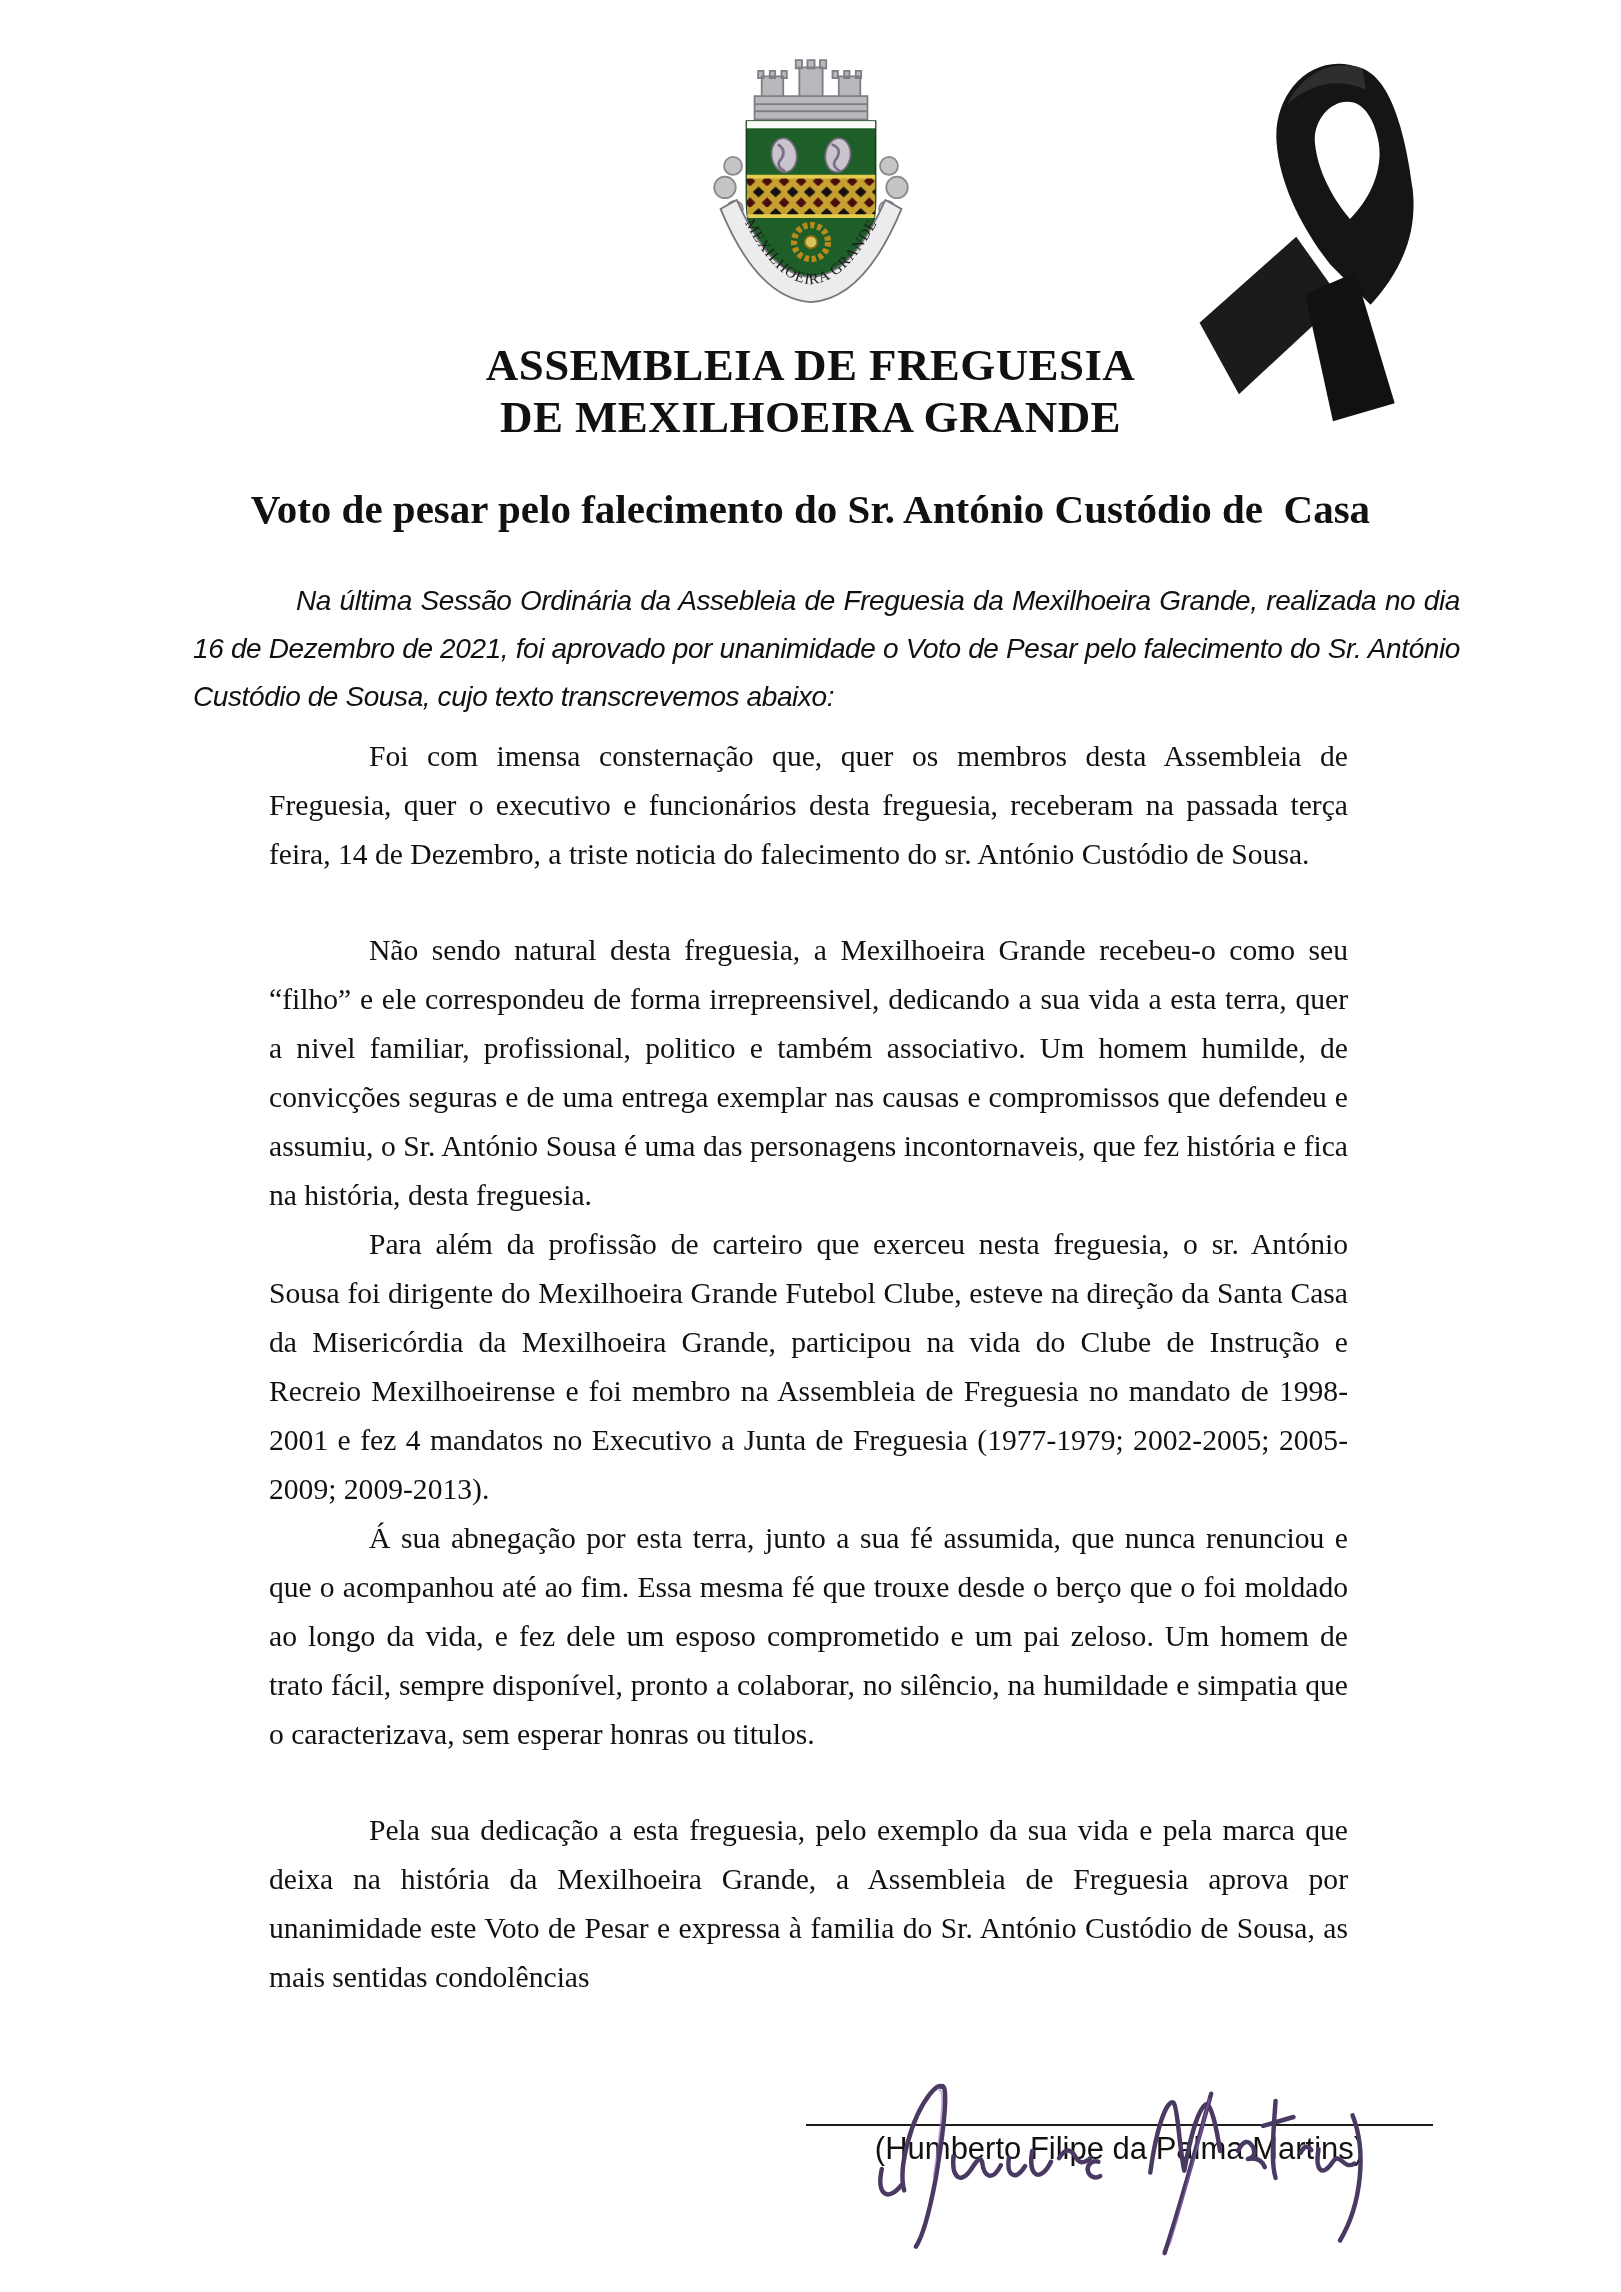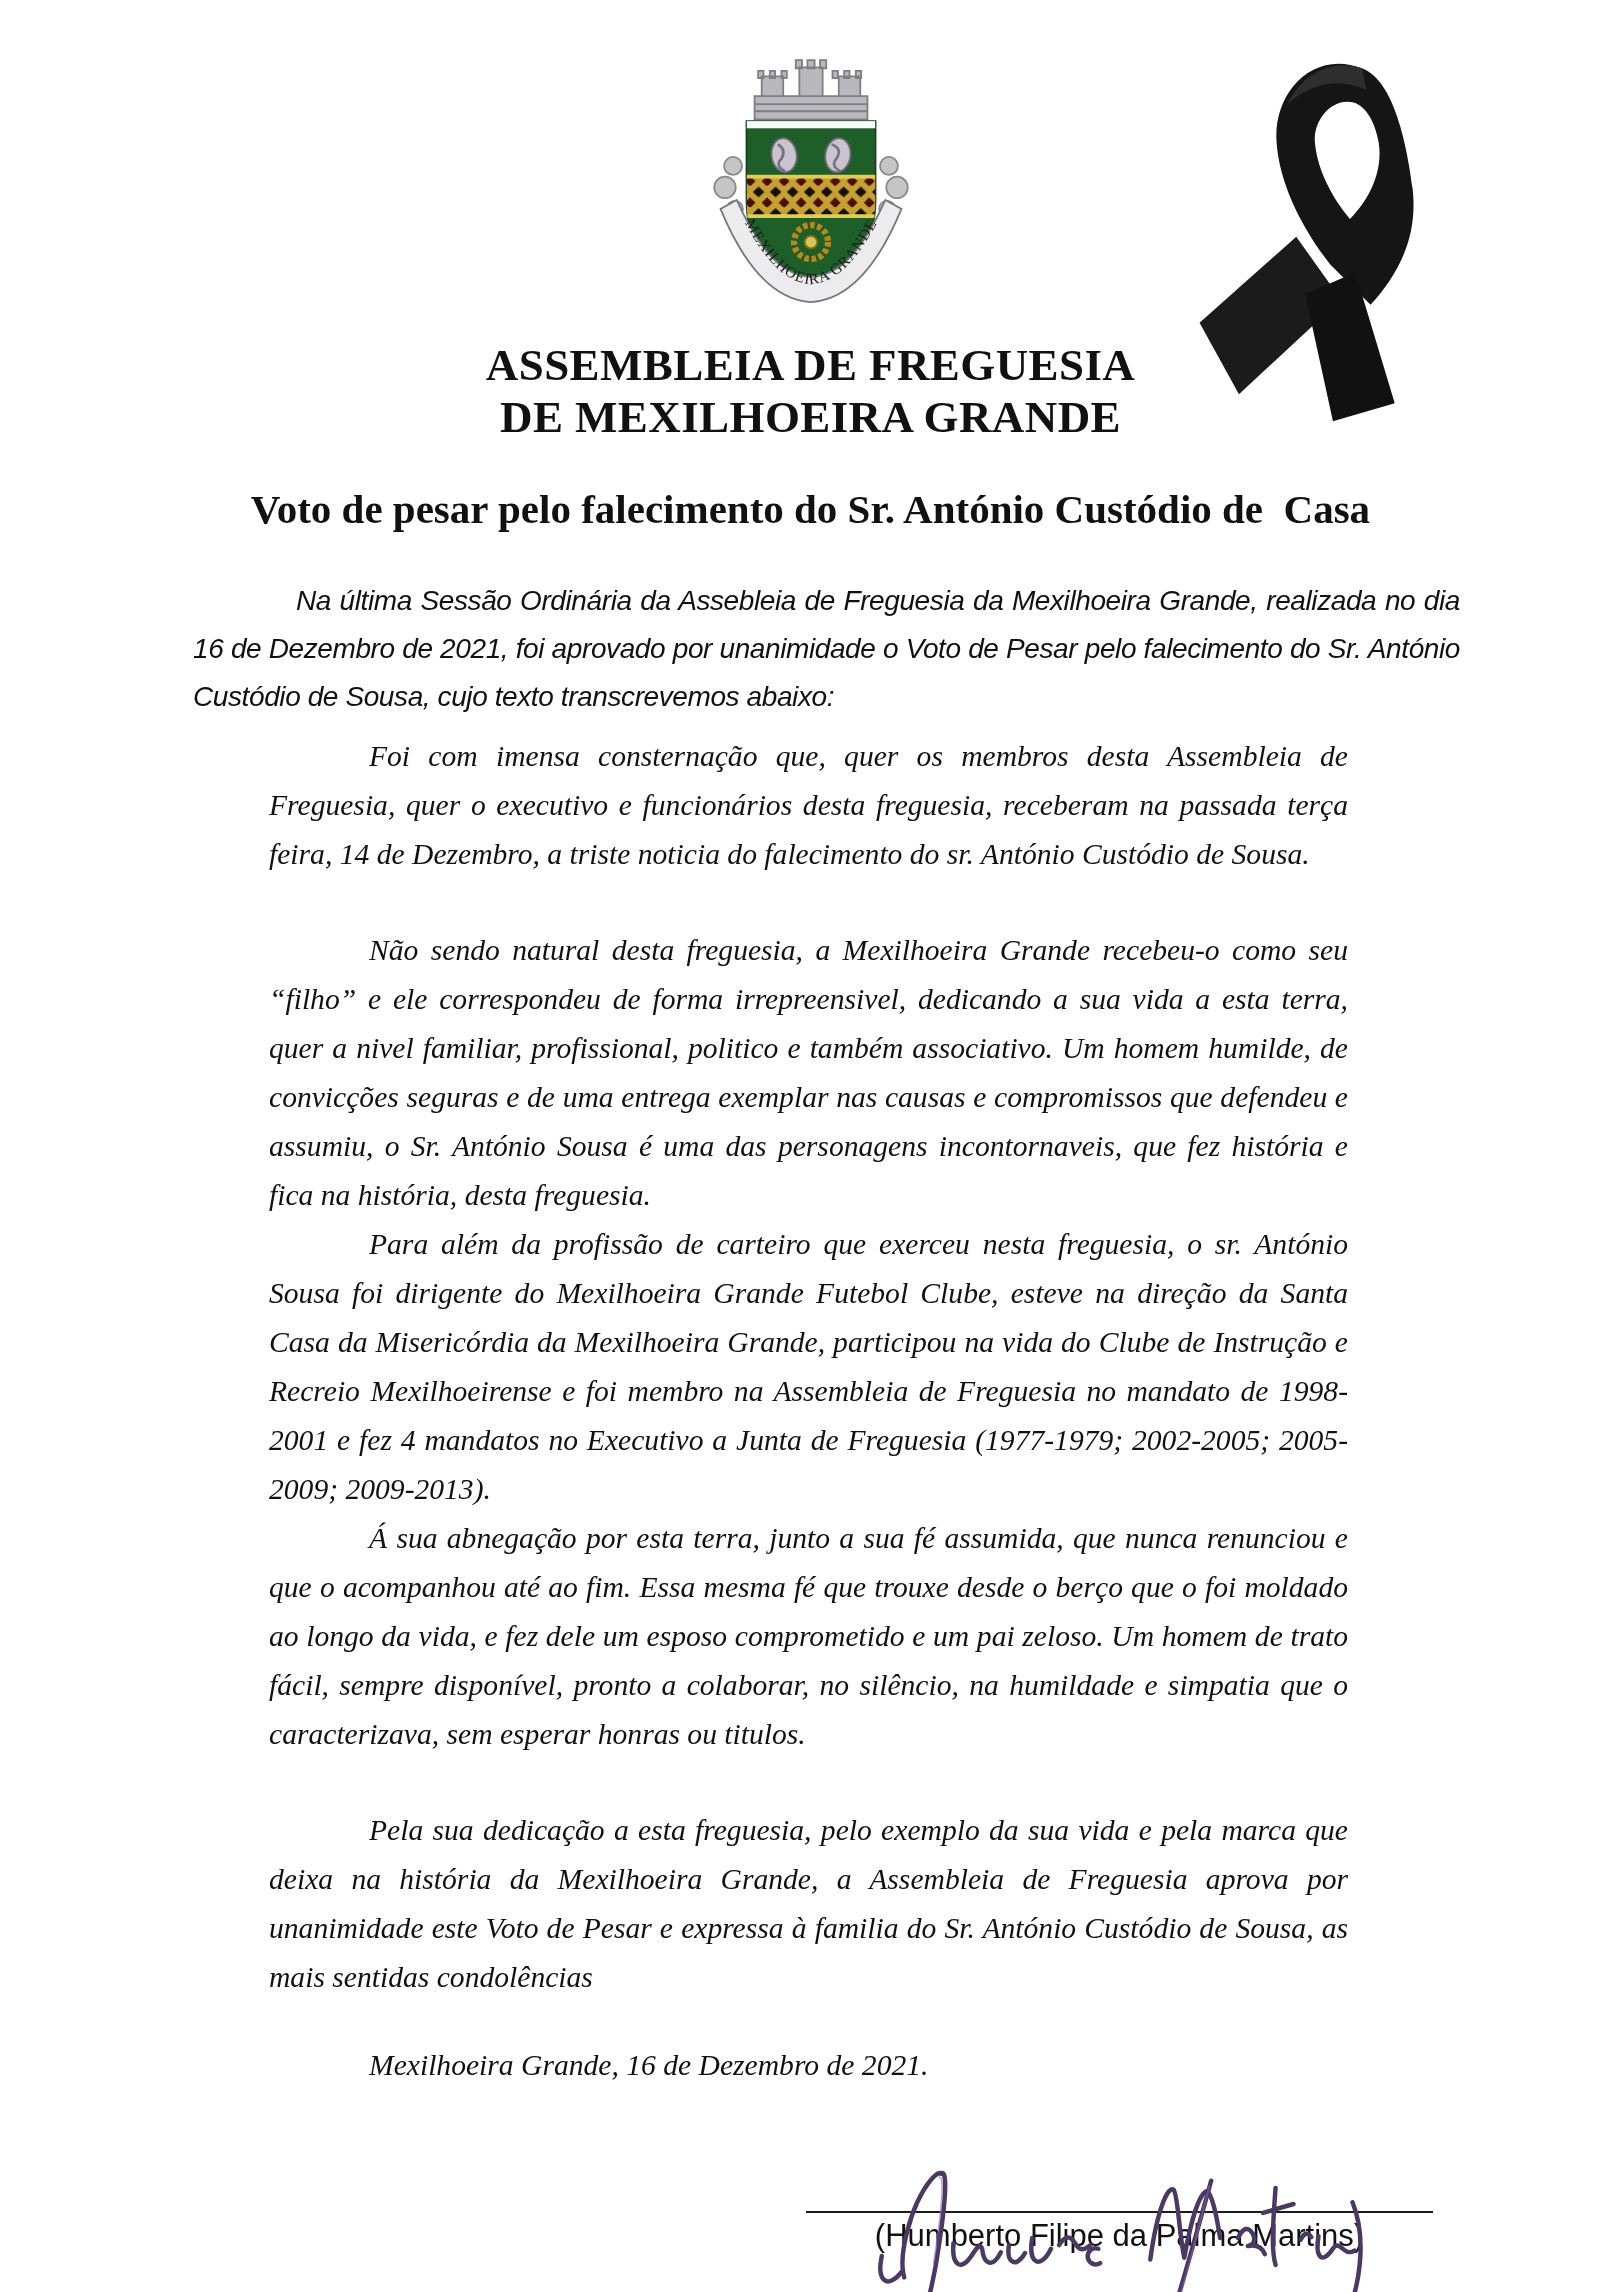--- a/index.html
+++ b/index.html
@@ -45,21 +45,20 @@
     text-align:justify;
     text-indent:103px;
     font-style:italic;
   }
   
   .quote-block{
     margin:10.7px 273px 0 269px;
   }
   .quote-block p{
     margin:0;
-    font-style:italic;
     font-size:29.6px;
     line-height:49px;
     text-align:justify;
     text-indent:100px;
   }
   .quote-block p.gap-after{margin-bottom:47px;}
   .date-line{
     margin:39px 273px 0 269px;
     font-style:italic;
     font-size:29.6px;
@@ -181,21 +180,20 @@
   <p class="intro">Na última Sessão Ordinária da Assebleia de Freguesia da Mexilhoeira Grande, realizada no dia 16 de Dezembro de 2021, foi aprovado por unanimidade o Voto de Pesar pelo falecimento do Sr. António Custódio de Sousa, cujo texto transcrevemos abaixo:</p>
 
   <div class="quote-block">
     <p class="gap-after">Foi com imensa consternação que, quer os membros desta Assembleia de Freguesia, quer o executivo e funcionários desta freguesia, receberam na passada terça feira, 14 de Dezembro, a triste noticia do falecimento do sr. António Custódio de Sousa.</p>
     <p>Não sendo natural desta freguesia, a Mexilhoeira Grande recebeu-o como seu “filho” e ele correspondeu de forma irrepreensivel, dedicando a sua vida a esta terra, quer a nivel familiar, profissional, politico e também associativo. Um homem humilde, de convicções seguras e de uma entrega exemplar nas causas e compromissos que defendeu e assumiu, o Sr. António Sousa é uma das personagens incontornaveis, que fez história e fica na história, desta freguesia.</p>
     <p>Para além da profissão de carteiro que exerceu nesta freguesia, o sr. António Sousa foi dirigente do Mexilhoeira Grande Futebol Clube, esteve na direção da Santa Casa da Misericórdia da Mexilhoeira Grande, participou na vida do Clube de Instrução e Recreio Mexilhoeirense e foi membro na Assembleia de Freguesia no mandato de 1998-2001 e fez 4 mandatos no Executivo a Junta de Freguesia (1977-1979; 2002-2005; 2005-2009; 2009-2013).</p>
     <p class="gap-after">Á sua abnegação por esta terra, junto a sua fé assumida, que nunca renunciou e que o acompanhou até ao fim. Essa mesma fé que trouxe desde o berço que o foi moldado ao longo da vida, e fez dele um esposo comprometido e um pai zeloso. Um homem de trato fácil, sempre disponível, pronto a colaborar, no silêncio, na humildade e simpatia que o caracterizava, sem esperar honras ou titulos.</p>
     <p>Pela sua dedicação a esta freguesia, pelo exemplo da sua vida e pela marca que deixa na história da Mexilhoeira Grande, a Assembleia de Freguesia aprova por unanimidade este Voto de Pesar e expressa à familia do Sr. António Custódio de Sousa, as mais sentidas condolências</p>
   </div>
 
-  <p class="date-line">Mexilhoeira Grande, 16 de Dezembro de 2021.</p>
 
   <div class="sig-wrap">
     <div class="sig-line"></div>
     <div class="sig-name">(Humberto Filipe da Palma Martins)</div>
 
     <svg class="sig-script" viewBox="0 0 580 215" aria-hidden="true">
       <g fill="none" stroke="#4a3a63" stroke-width="5" stroke-linecap="round" stroke-linejoin="round">
 
         <path d="M96,26 C104,20 102,58 90,130 C82,172 74,196 68,205"></path>
         <path d="M55,142 C48,118 62,62 84,34 C90,27 94,24 96,26"></path>

